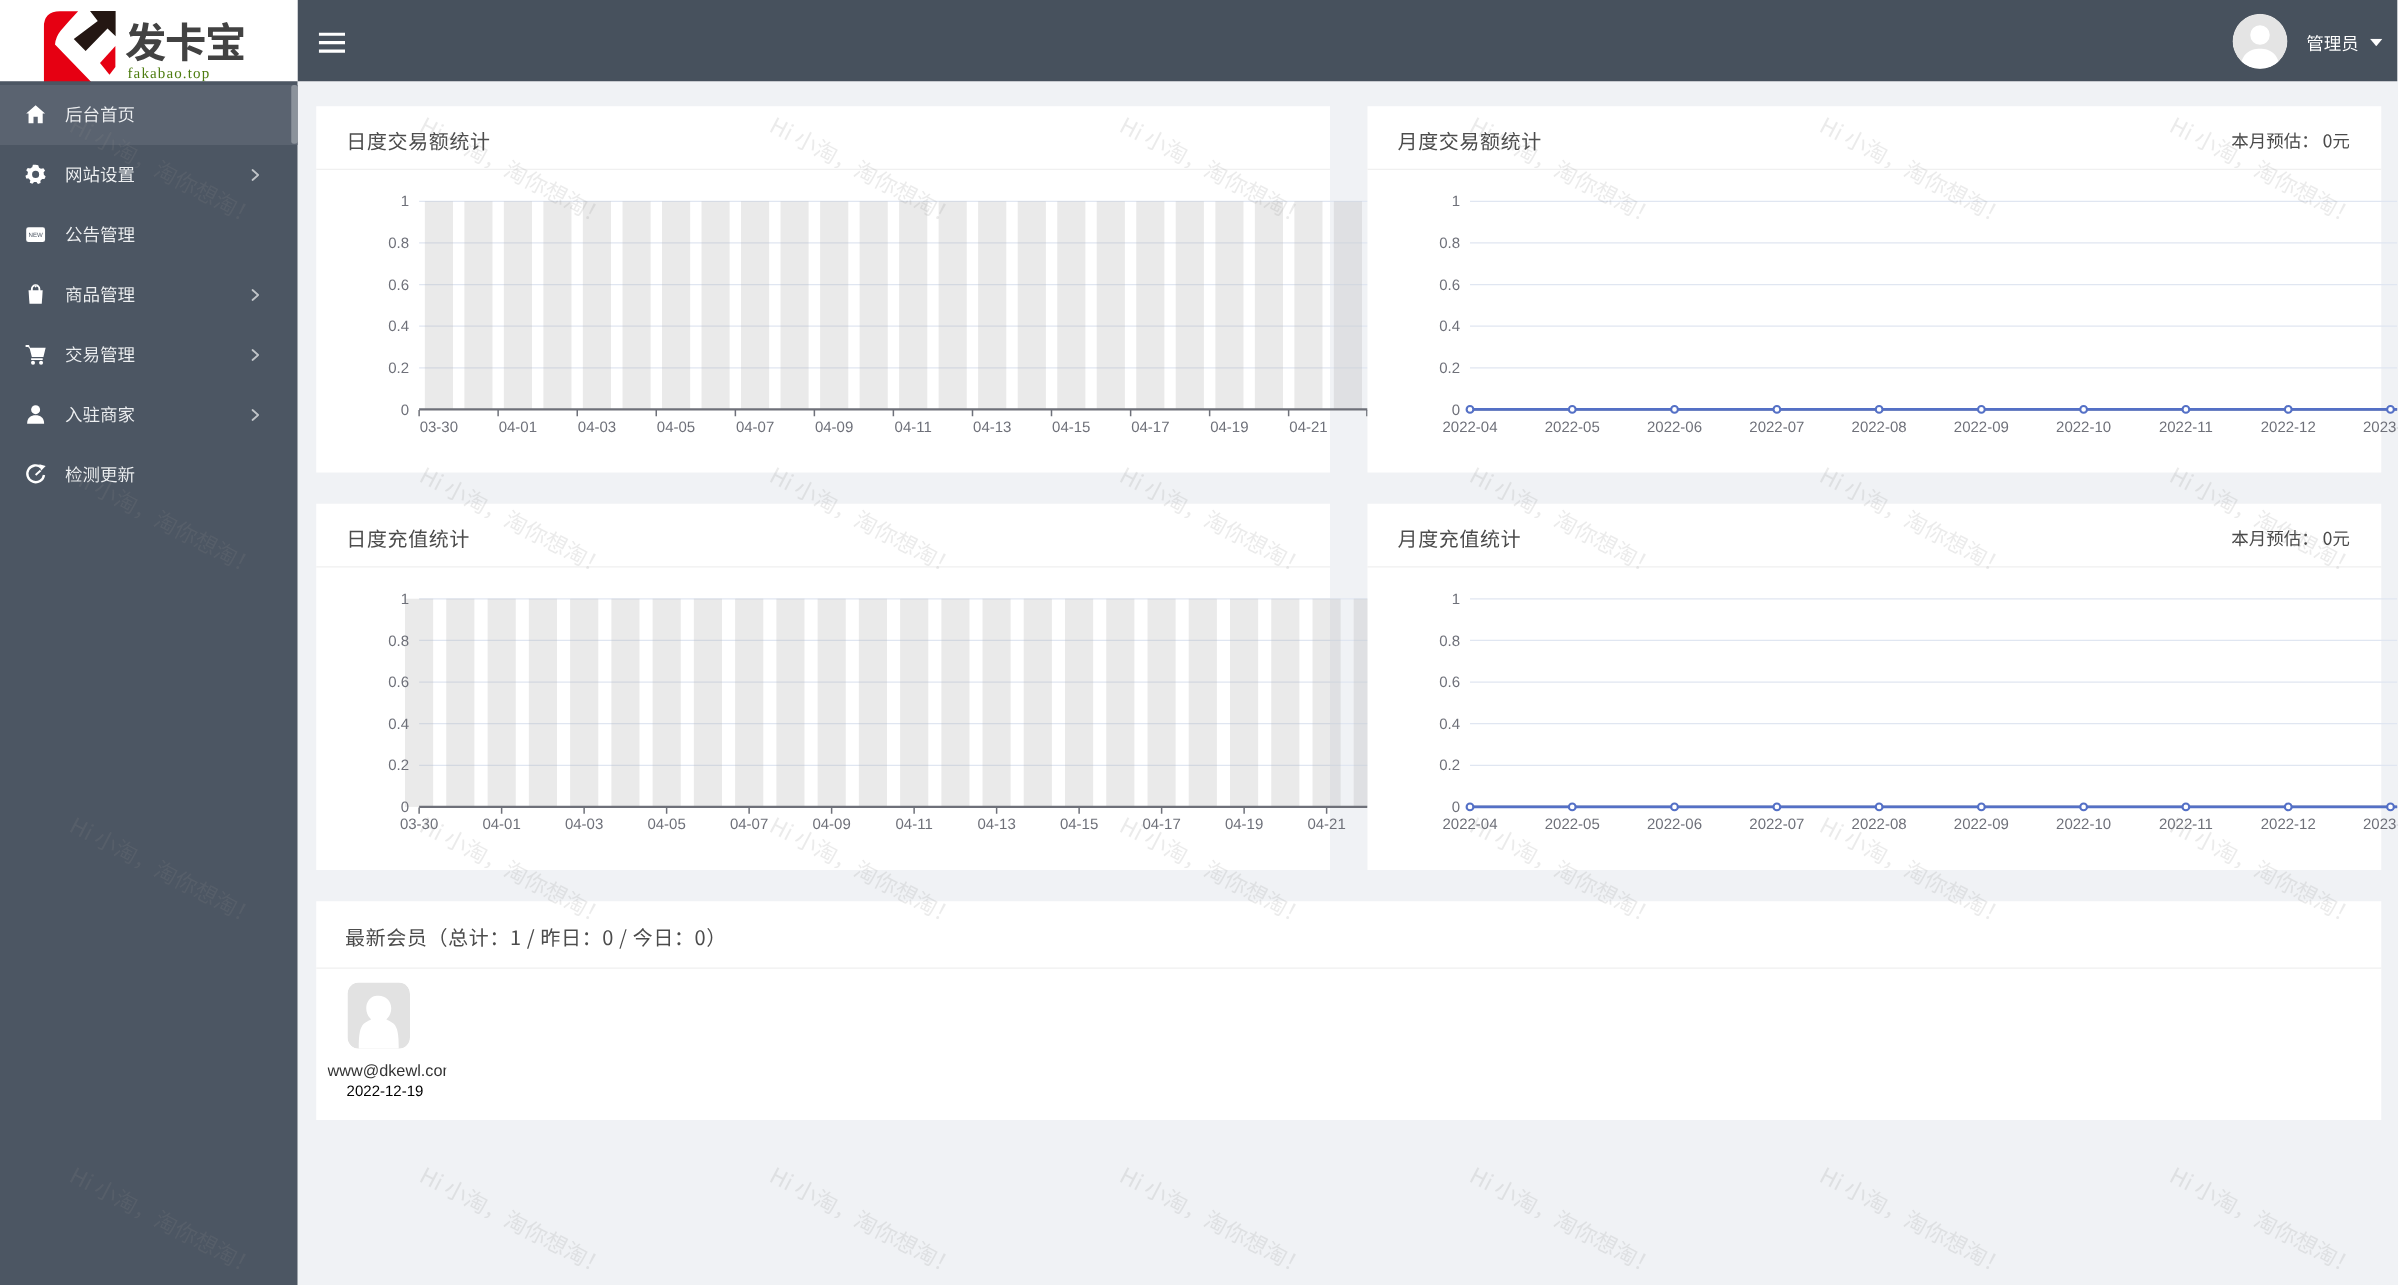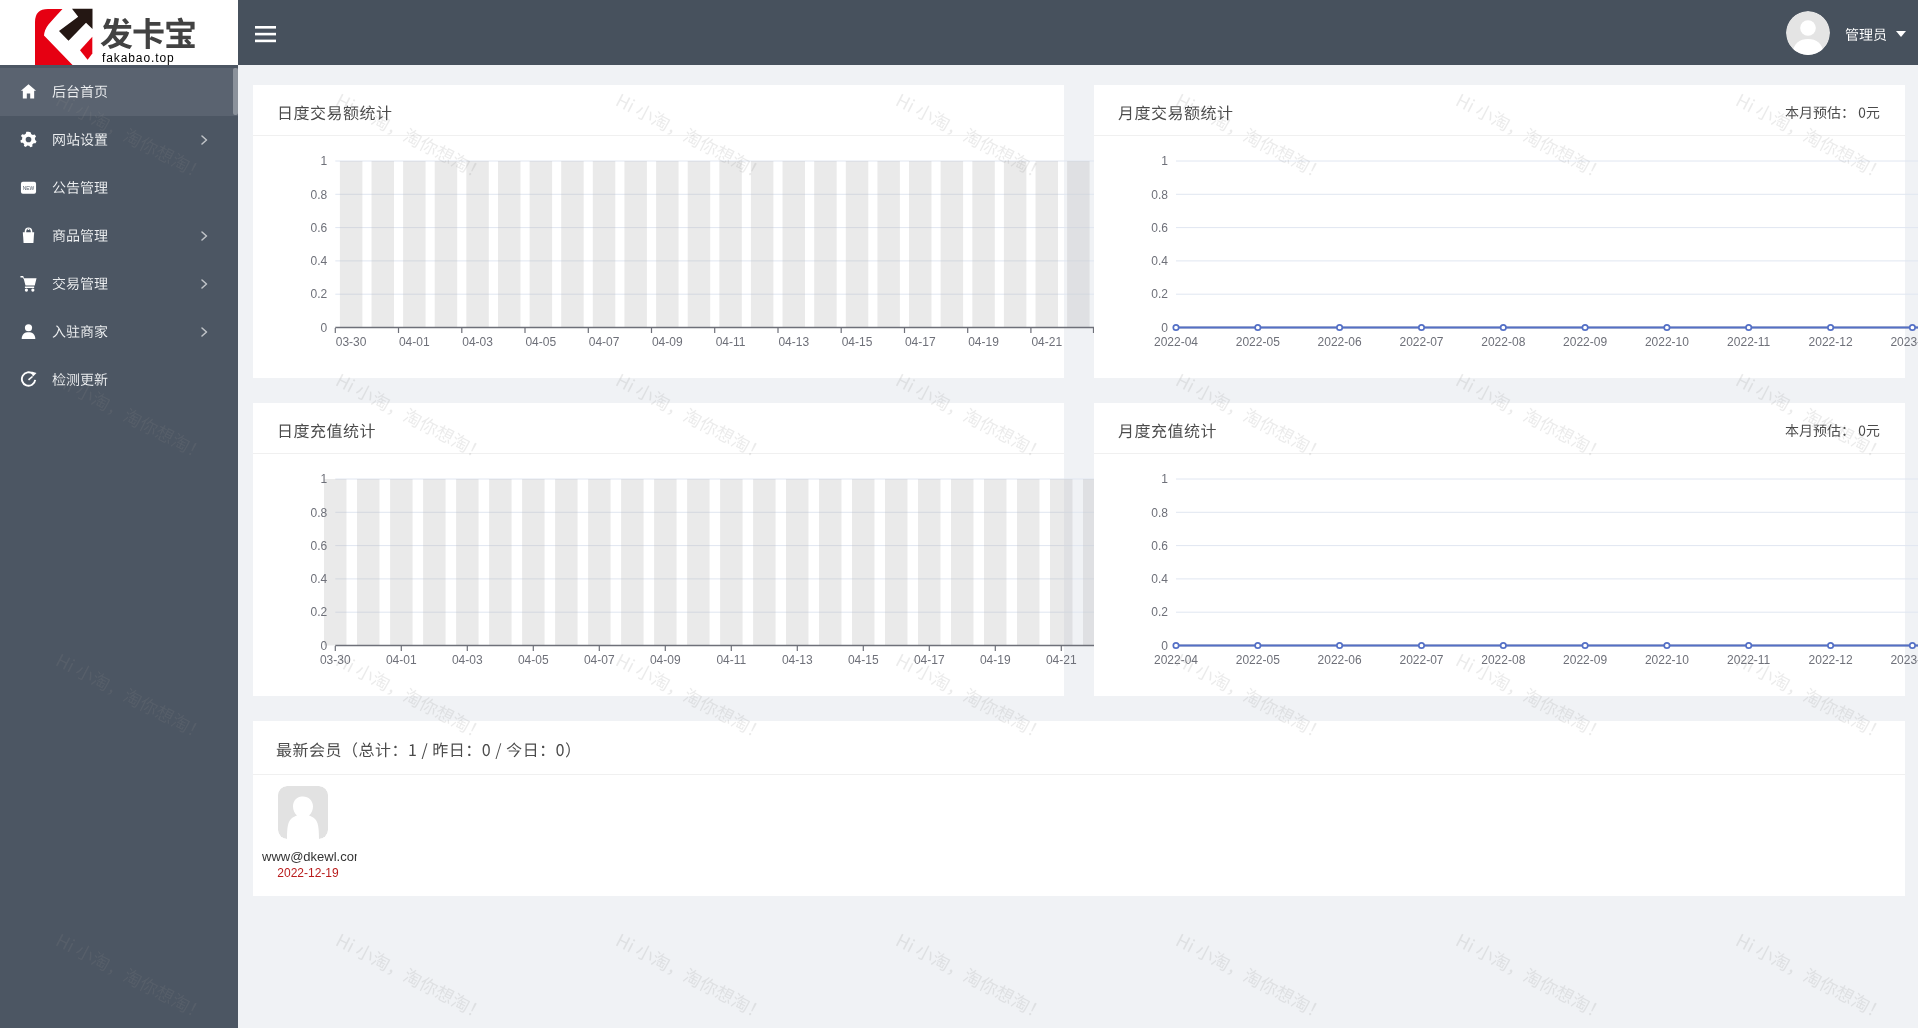--- a/index.html
+++ b/index.html
@@ -35,21 +35,21 @@
   </svg>
 <div class="abs" style="left:0;top:0;width:238px;height:65px;background:#fff"></div>
 <svg class="abs" style="left:35px;top:8px" width="58" height="58">
 <path d="M0,57.5 L0,14 Q0,1 13,1 L27.5,1 Q20,9 13.5,16.5 Q9.5,21.5 9,27.5 L38,57.5 Z" fill="#e60012"></path>
 <path d="M37,0.8 L57.5,0.8 L57.5,21 L51,14.8 L33.5,32.7 L24,23.1 L43.2,8.8 Z" fill="#241713"></path>
 <path d="M57.3,28.7 L45,42.3 L52.6,51.8 L57.3,45.5 Z" fill="#e60012"></path>
 </svg>
 <svg style="position:absolute;left:100px;top:11.0px;overflow:visible" width="98" height="46">
     <path transform="translate(0,35.0)" d="M22.0 -26.1C23.3 -24.6 25.0 -22.5 25.9 -21.3L29.1 -23.4C28.2 -24.6 26.4 -26.6 25.1 -27.9ZM4.4 -16.5C4.7 -17.0 6.1 -17.3 7.9 -17.3H12.2C10.1 -10.9 6.5 -5.9 0.6 -2.8C1.6 -2.0 3.0 -0.5 3.5 0.4C7.6 -1.8 10.6 -4.7 12.8 -8.2C13.9 -6.5 15.0 -5.0 16.4 -3.7C13.9 -2.2 11.0 -1.2 7.8 -0.5C8.6 0.4 9.5 1.9 9.9 3.0C13.5 2.1 16.8 0.8 19.6 -1.0C22.4 0.8 25.8 2.2 29.8 3.0C30.4 1.9 31.4 0.3 32.3 -0.6C28.7 -1.2 25.6 -2.2 23.0 -3.6C25.7 -6.1 27.9 -9.3 29.2 -13.4L26.4 -14.7L25.7 -14.6H16.0C16.3 -15.4 16.6 -16.3 16.9 -17.3H31.2L31.2 -21.1H17.9C18.3 -23.1 18.7 -25.3 19.0 -27.6L14.5 -28.3C14.2 -25.7 13.8 -23.3 13.3 -21.1H8.7C9.6 -22.7 10.5 -24.8 11.0 -26.7L6.9 -27.4C6.2 -24.8 5.0 -22.1 4.6 -21.5C4.1 -20.7 3.6 -20.3 3.1 -20.1C3.5 -19.1 4.2 -17.4 4.4 -16.5ZM19.6 -5.9C17.9 -7.3 16.5 -8.9 15.4 -10.7H23.5C22.5 -8.9 21.2 -7.3 19.6 -5.9Z M45.5 -28.1V-16.4H33.5V-12.4H45.7V2.9H49.9V-6.5C53.3 -5.0 57.8 -3.0 60.1 -1.8L62.3 -5.3C59.7 -6.6 54.5 -8.6 51.3 -9.8L49.9 -7.8V-12.4H63.6V-16.4H49.7V-20.3H60.4V-24.1H49.7V-28.1Z M77.6 -27.5 78.8 -24.3H66.4V-16.5H69.3V-14.0H78.3V-10.3H70.4V-6.7H78.3V-1.7H66.4V2.0H94.7V-1.7H89.7L91.4 -2.9C90.5 -3.9 88.9 -5.4 87.6 -6.7H90.8V-10.3H82.6V-14.0H91.7V-16.5H94.6V-24.3H83.3C82.9 -25.5 82.2 -27.2 81.6 -28.4ZM84.1 -5.3C85.2 -4.2 86.6 -2.8 87.7 -1.7H82.6V-6.7H86.1ZM70.3 -17.6V-20.6H90.4V-17.6Z" fill="#424242"></path>
   </svg>
-<div class="abs" style="left:102px;top:51px;width:130px;font-family:Liberation Sans, sans-serif;font-size:12px;letter-spacing:0.9px;color:#000000">fakabao.top</div>
+<div class="abs" style="left:102px;top:51px;width:130px;font-family:Liberation Serif, serif;font-size:12px;letter-spacing:0.9px;color:#4d7c0f">fakabao.top</div>
 <div class="abs" style="left:0;top:65px;width:238px;height:963px;background:#4c5663"></div>
 <div class="abs" style="left:0;top:68px;width:238px;height:48px;background:#5a6370"></div>
 <div class="abs" style="left:233px;top:68px;width:5px;height:47px;background:rgba(255,255,255,0.30);border-radius:2px"></div>
 <svg class="abs" style="left:20px;top:83px" width="17" height="17" viewBox="0 0 18 18" fill="#fff">
     <path d="M9,1.2 L17,8.2 L15,8.2 L15,16.5 L10.8,16.5 L10.8,11 L7.2,11 L7.2,16.5 L3,16.5 L3,8.2 L1,8.2 Z"></path>
   </svg>
 <svg style="position:absolute;left:52px;top:82.2px;overflow:visible" width="58" height="21">
     <path transform="translate(0,14.8)" d="M2.1 -10.5V-6.9C2.1 -4.7 2.0 -1.7 0.4 0.4C0.7 0.6 1.1 0.9 1.3 1.1C2.9 -1.1 3.2 -4.5 3.2 -6.9H13.4V-7.9H3.2V-9.6C6.4 -9.8 10.0 -10.2 12.4 -10.8L11.5 -11.6C9.3 -11.1 5.4 -10.7 2.1 -10.5ZM4.4 -4.9V1.1H5.4V0.4H11.2V1.1H12.3V-4.9ZM5.4 -0.6V-3.9H11.2V-0.6Z M16.5 -4.8V1.1H17.6V0.4H24.4V1.1H25.5V-4.8ZM17.6 -0.7V-3.8H24.4V-0.7ZM15.8 -6.0C16.3 -6.2 17.1 -6.2 25.2 -6.6C25.6 -6.2 25.8 -5.8 26.1 -5.4L27.0 -6.1C26.2 -7.3 24.6 -9.0 23.2 -10.2L22.4 -9.6C23.1 -9.0 23.8 -8.3 24.4 -7.6L17.2 -7.2C18.5 -8.4 19.7 -9.8 20.9 -11.4L19.8 -11.8C18.7 -10.1 17.1 -8.3 16.6 -7.8C16.1 -7.4 15.7 -7.1 15.4 -7.0C15.5 -6.7 15.7 -6.2 15.8 -6.0Z M31.4 -4.4H38.6V-2.9H31.4ZM31.4 -5.2V-6.6H38.6V-5.2ZM31.4 -2.1H38.6V-0.6H31.4ZM31.2 -11.4C31.6 -10.9 32.1 -10.3 32.4 -9.8H28.8V-8.8H34.4C34.3 -8.4 34.2 -8.0 34.1 -7.5H30.4V1.1H31.4V0.3H38.6V1.1H39.7V-7.5H35.2L35.6 -8.8H41.3V-9.8H37.7C38.1 -10.3 38.6 -10.9 39.0 -11.5L37.8 -11.8C37.5 -11.2 37.0 -10.4 36.6 -9.8H32.8L33.4 -10.2C33.2 -10.6 32.6 -11.3 32.1 -11.8Z M48.5 -6.5V-3.9C48.5 -2.4 47.9 -0.8 42.7 0.3C42.9 0.5 43.2 0.9 43.3 1.1C48.8 -0.1 49.6 -2.0 49.6 -3.9V-6.5ZM49.6 -1.5C51.3 -0.8 53.4 0.4 54.4 1.2L55.0 0.3C54.0 -0.4 51.8 -1.6 50.2 -2.3ZM44.4 -8.3V-1.8H45.5V-7.4H52.6V-1.8H53.7V-8.3H48.7C49.0 -8.8 49.2 -9.4 49.5 -10.0H55.1V-11.0H43.0V-10.0H48.3C48.1 -9.5 47.9 -8.8 47.6 -8.3Z" fill="#eceef0"></path>
   </svg>
 <svg class="abs" style="left:20px;top:131px" width="17" height="17" viewBox="0 0 18 18" fill="#fff">
@@ -145,21 +145,21 @@
       <clipPath id="mav">
         <rect width="50" height="53" rx="9"></rect>
       </clipPath>
     </defs>
 <g clip-path="url(#mav)">
       <rect width="50" height="53" rx="9" fill="#e2e2e2"></rect>
 <path d="M25,10.5 C30.5,10.5 35,14.5 35,20.5 C35,24 33.5,27.5 31,29.5 C31,29.5 35,31 37,33 C40,36 41,41 41,53 L9,53 C9,41 10,36 13,33 C15,31 19,29.5 19,29.5 C16.5,27.5 15,24 15,20.5 C15,15.5 18,11.5 22,10.7 C23,10.5 24,10.5 25,10.5 Z" fill="#fff"></path>
     </g>
   </svg>
 <div class="abs" style="left:262px;top:849px;width:95px;height:16px;overflow:hidden;font-size:13px;color:#333;white-space:nowrap">www@dkewl.com</div>
-<div class="abs" style="left:262px;top:866px;width:92px;text-align:center;font-size:12px;color:#b91c1c">2022-12-19</div>
+<div class="abs" style="left:262px;top:866px;width:92px;text-align:center;font-size:12px;color:#000000">2022-12-19</div>
 <svg class="abs" style="left:253px;top:135px" width="841" height="243" font-family="Liberation Sans">
     <line x1="82.3" y1="159.2" x2="841" y2="159.2" stroke="#E0E6F1" stroke-width="1"></line>
     <line x1="82.3" y1="125.9" x2="841" y2="125.9" stroke="#E0E6F1" stroke-width="1"></line>
     <line x1="82.3" y1="92.6" x2="841" y2="92.6" stroke="#E0E6F1" stroke-width="1"></line>
     <line x1="82.3" y1="59.3" x2="841" y2="59.3" stroke="#E0E6F1" stroke-width="1"></line>
     <line x1="82.3" y1="26.0" x2="841" y2="26.0" stroke="#E0E6F1" stroke-width="1"></line>
     <rect x="86.9" y="26" width="22.5" height="166.5" fill="#b4b4b4" fill-opacity="0.28"></rect>
     <rect x="118.5" y="26" width="22.5" height="166.5" fill="#b4b4b4" fill-opacity="0.28"></rect>
     <rect x="150.1" y="26" width="22.5" height="166.5" fill="#b4b4b4" fill-opacity="0.28"></rect>
     <rect x="181.7" y="26" width="22.5" height="166.5" fill="#b4b4b4" fill-opacity="0.28"></rect>

